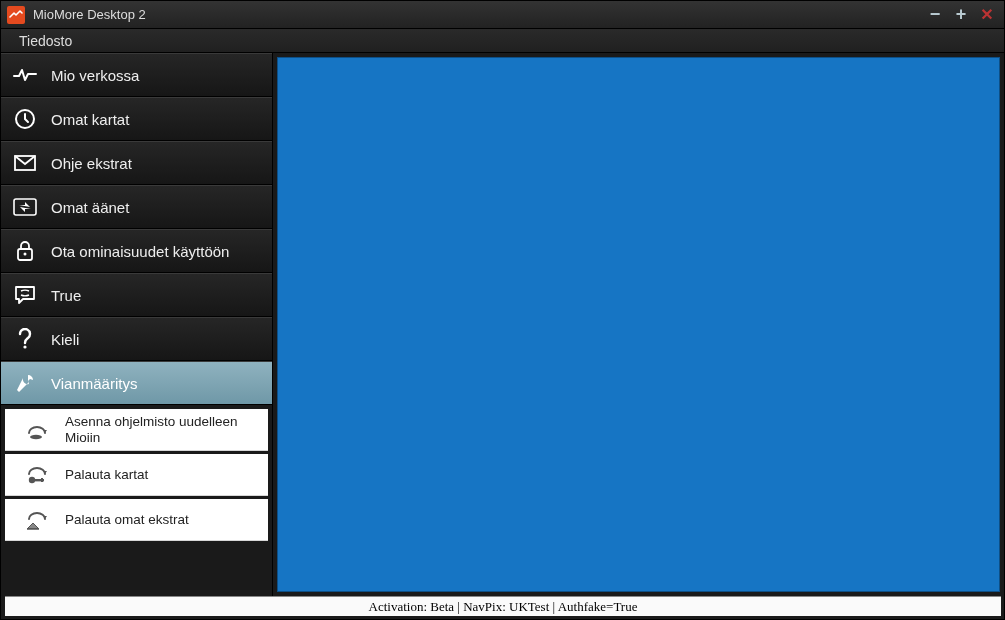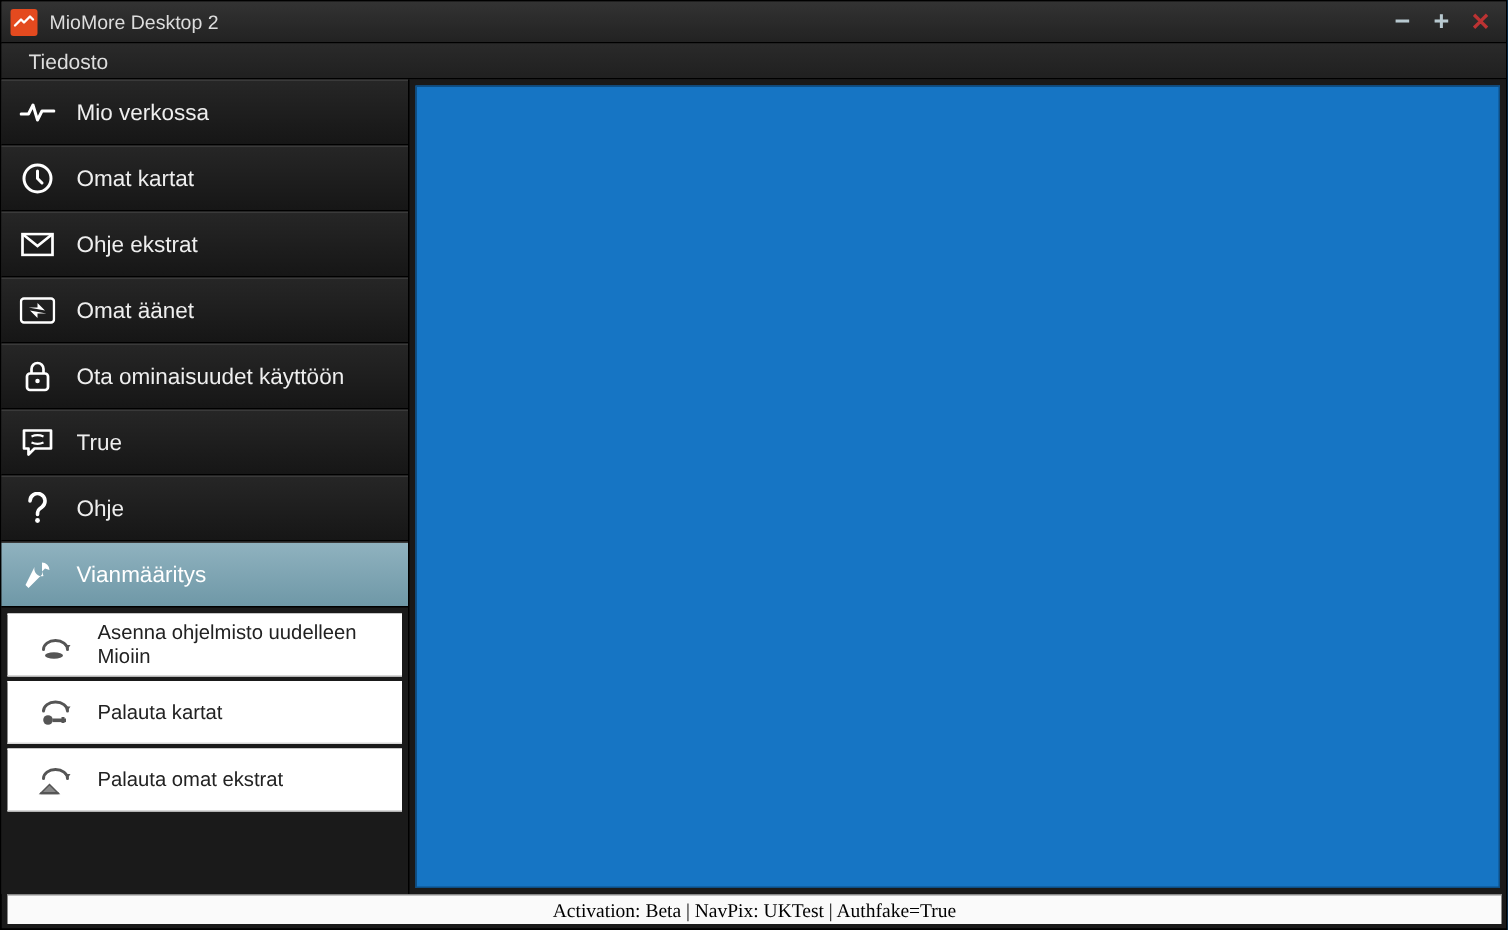--- a/index.html
+++ b/index.html
@@ -160,21 +160,21 @@
         <span>True</span>
       </div>
 
       <div class="nav-item">
         <span class="icon">
           <svg width="16" height="22" viewBox="0 0 16 22">
               <path d="M3 6 a5 5 0 1 1 8 4 c-2 1.5 -3 2 -3 5" stroke="#fff" stroke-width="2.4" fill="none" stroke-linecap="round"></path>
               <circle cx="8" cy="19" r="1.6" fill="#fff"></circle>
             </svg>
         </span>
-        <span>Ohje</span>
+        <span>Kieli</span>
       </div>
 
       <div class="nav-item selected">
         <span class="icon">
           <svg width="22" height="22" viewBox="0 0 22 22">
               <path d="M14 3 a5 5 0 0 1 5 5 l-3 -1 l-2 2 l1 3 a5 5 0 0 1 -6 -6 L3 18 l2 2 L14 11" fill="#fff"></path>
             </svg>
         </span>
         <span>Vianmääritys</span>
       </div>

